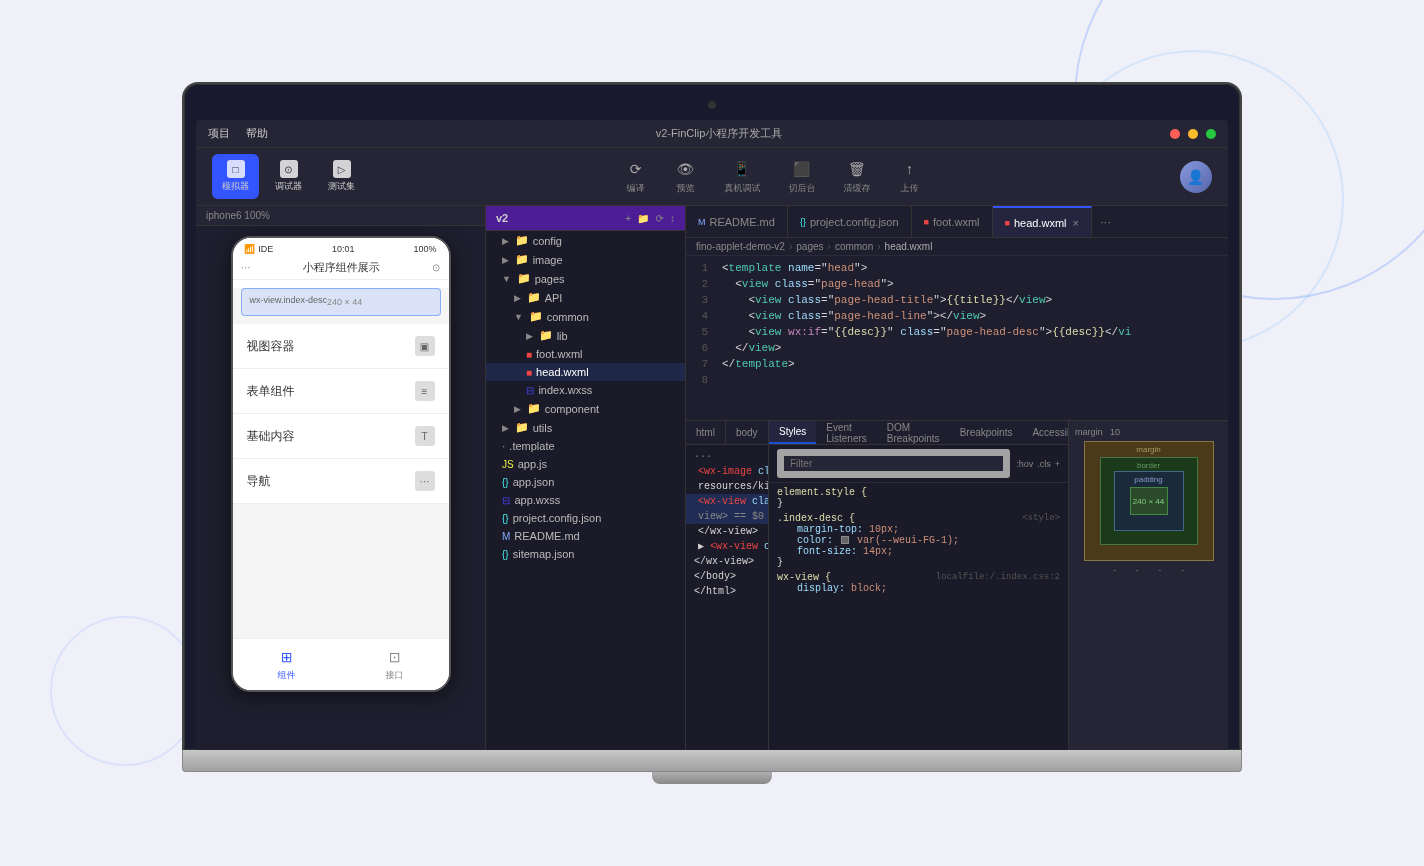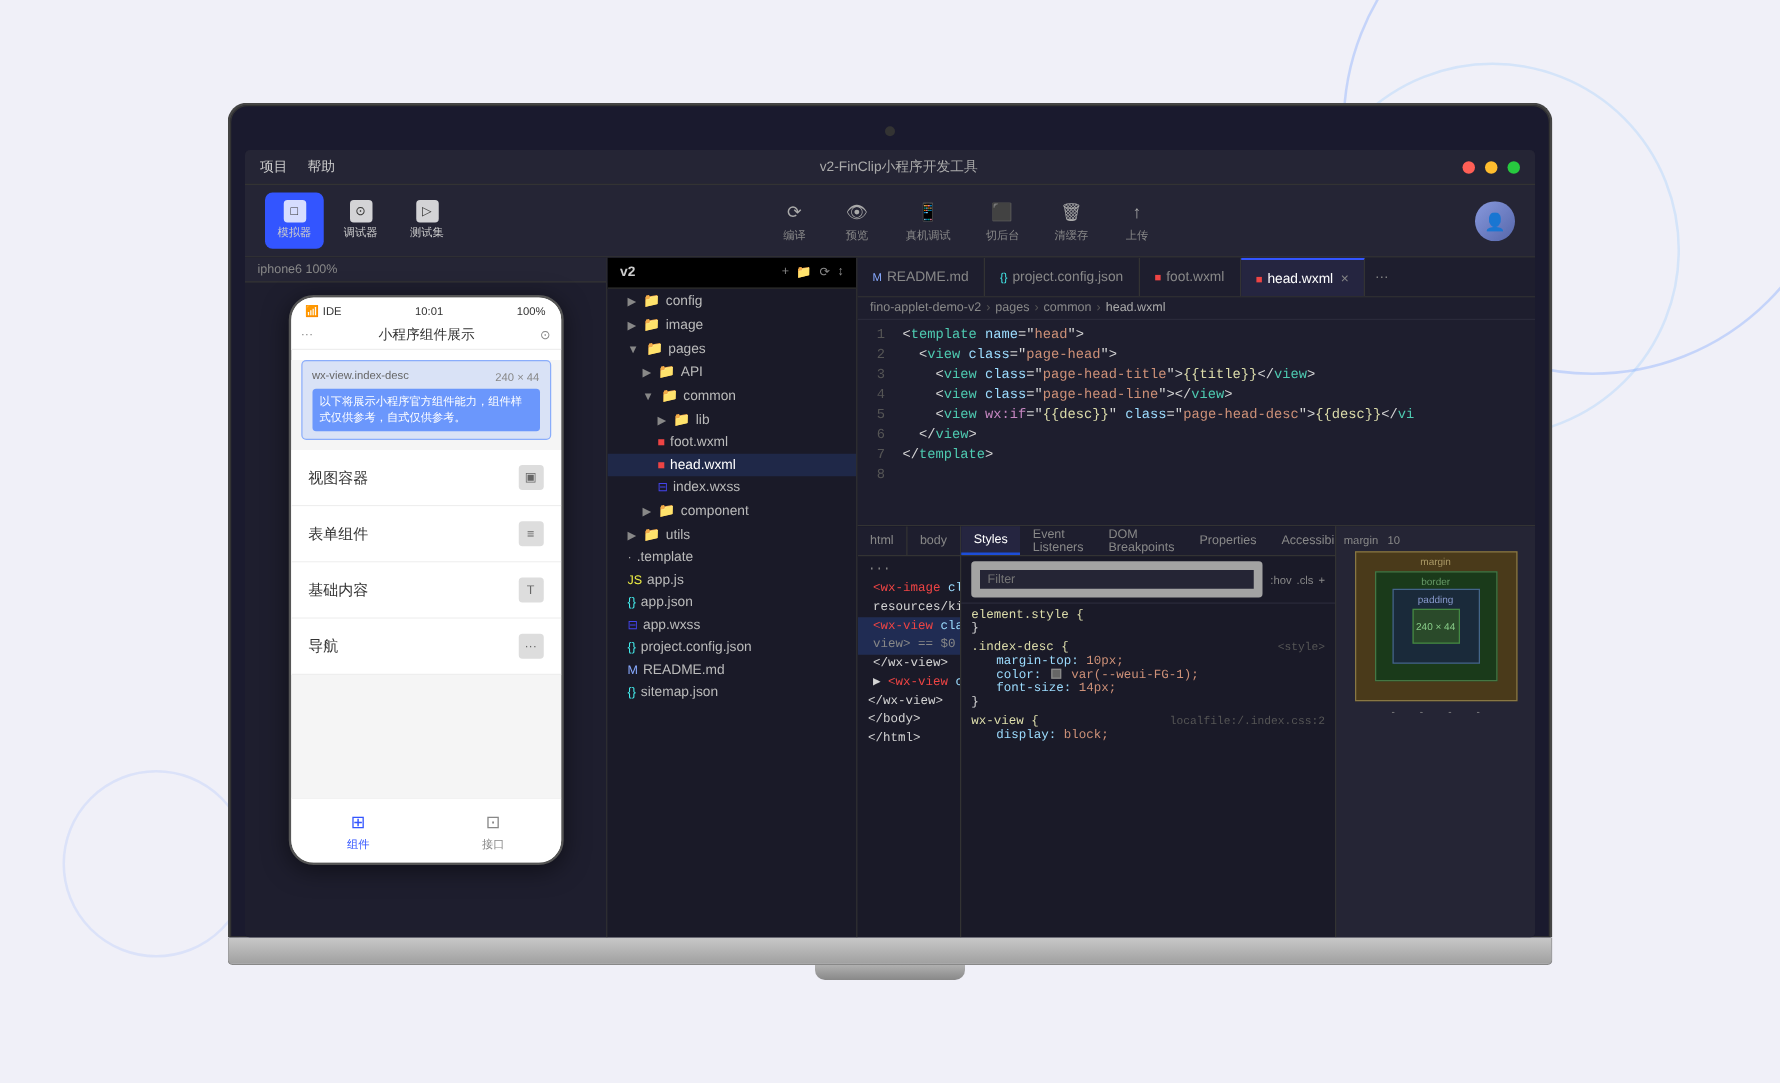--- a/index.html
+++ b/index.html
@@ -342,21 +342,21 @@
       background: #1a1a28;
       border-right: 1px solid #333;
       overflow-y: auto;
       flex-shrink: 0;
     }
     .filetree-header {
       display: flex;
       align-items: center;
       justify-content: space-between;
       padding: 6px 10px;
-      background: #000000;
+      background: #4c1d95;
       border-bottom: 1px solid #333;
       gap: 18px;
     }
     .filetree-title {
       font-size: 11px;
       color: #ccc;
       font-weight: bold;
     }
     .filetree-icons {
       display: flex;
@@ -720,25 +720,24 @@
                   <span>10:01</span>
                   <span>100%</span>
                 </div>
                 <div class="phone-title-bar">
                   <span style="font-size:10px;color:#888">···</span>
                   <span style="font-size:11px;font-weight:500;color:#333">小程序组件展示</span>
                   <span style="font-size:10px;color:#888">⊙</span>
                 </div>
                 <div class="phone-content">
                   <div class="phone-highlight-box">
-                    <div style="display:flex;justify-content:space-between;align-items:center">
+                    <div style="display:flex;justify-content:flex-start;align-items:center">
                       <span class="phone-highlight-label">wx-view.index-desc</span>
                       <span class="phone-highlight-size">240 × 44</span>
                     </div>
-                    <div class="phone-highlight-text" style="font-size:9px">以下将展示小程序官方组件能力，组件样式仅供参考，自式仅供参考。</div>
                   </div>
                   <div class="phone-menu-item">
                     <span>视图容器</span>
                     <div class="phone-menu-icon">▣</div>
                   </div>
                   <div class="phone-menu-item">
                     <span>表单组件</span>
                     <div class="phone-menu-icon">≡</div>
                   </div>
                   <div class="phone-menu-item">
@@ -967,21 +966,21 @@
                     <span class="line-content" style="font-size:10px;color:#d4d4d4">&lt;/html&gt;</span>
                   </div>
                 </div>
               </div>
 
               <div class="styles-panel">
                 <div class="styles-tabs">
                   <div class="style-tab active">Styles</div>
                   <div class="style-tab">Event Listeners</div>
                   <div class="style-tab">DOM Breakpoints</div>
-                  <div class="style-tab">Properties</div>
+                  <div class="style-tab">Breakpoints</div>
                   <div class="style-tab">Accessibility</div>
                 </div>
                 <div class="styles-filter">
                   <input class="filter-input" placeholder="Filter" style="">
                   <div class="filter-btns">
                     <span>:hov</span>
                     <span>.cls</span>
                     <span>+</span>
                   </div>
                 </div>

